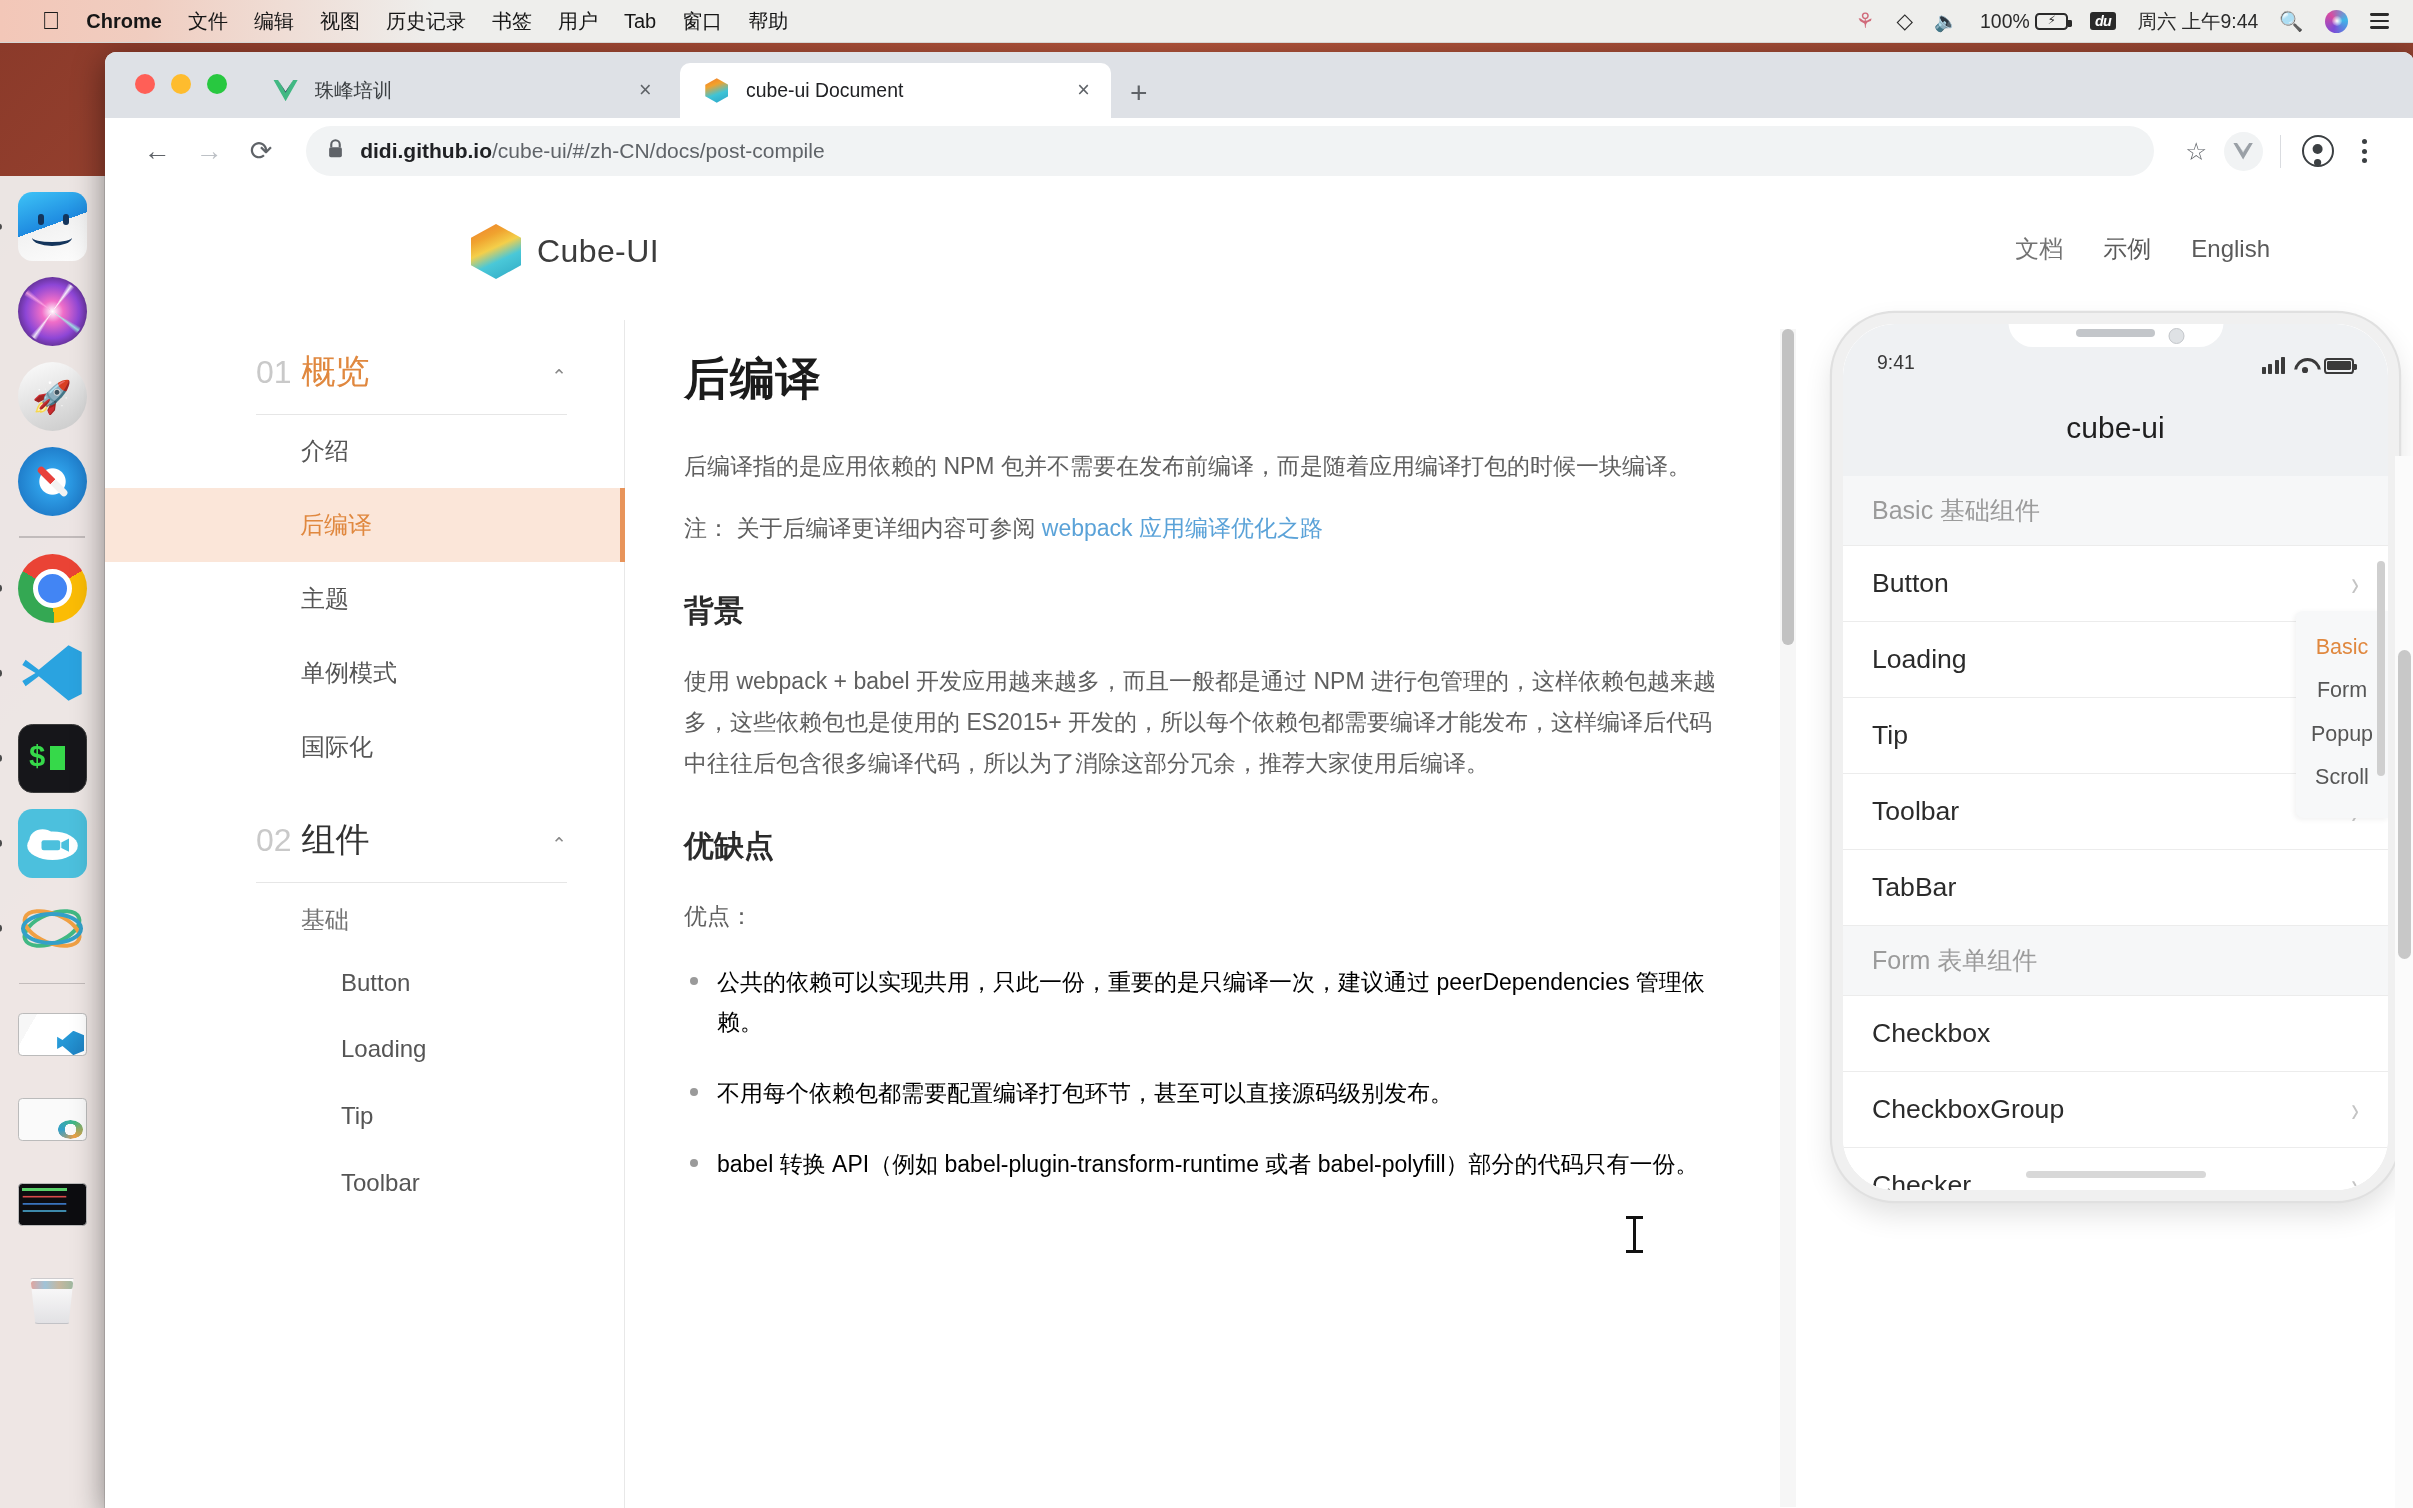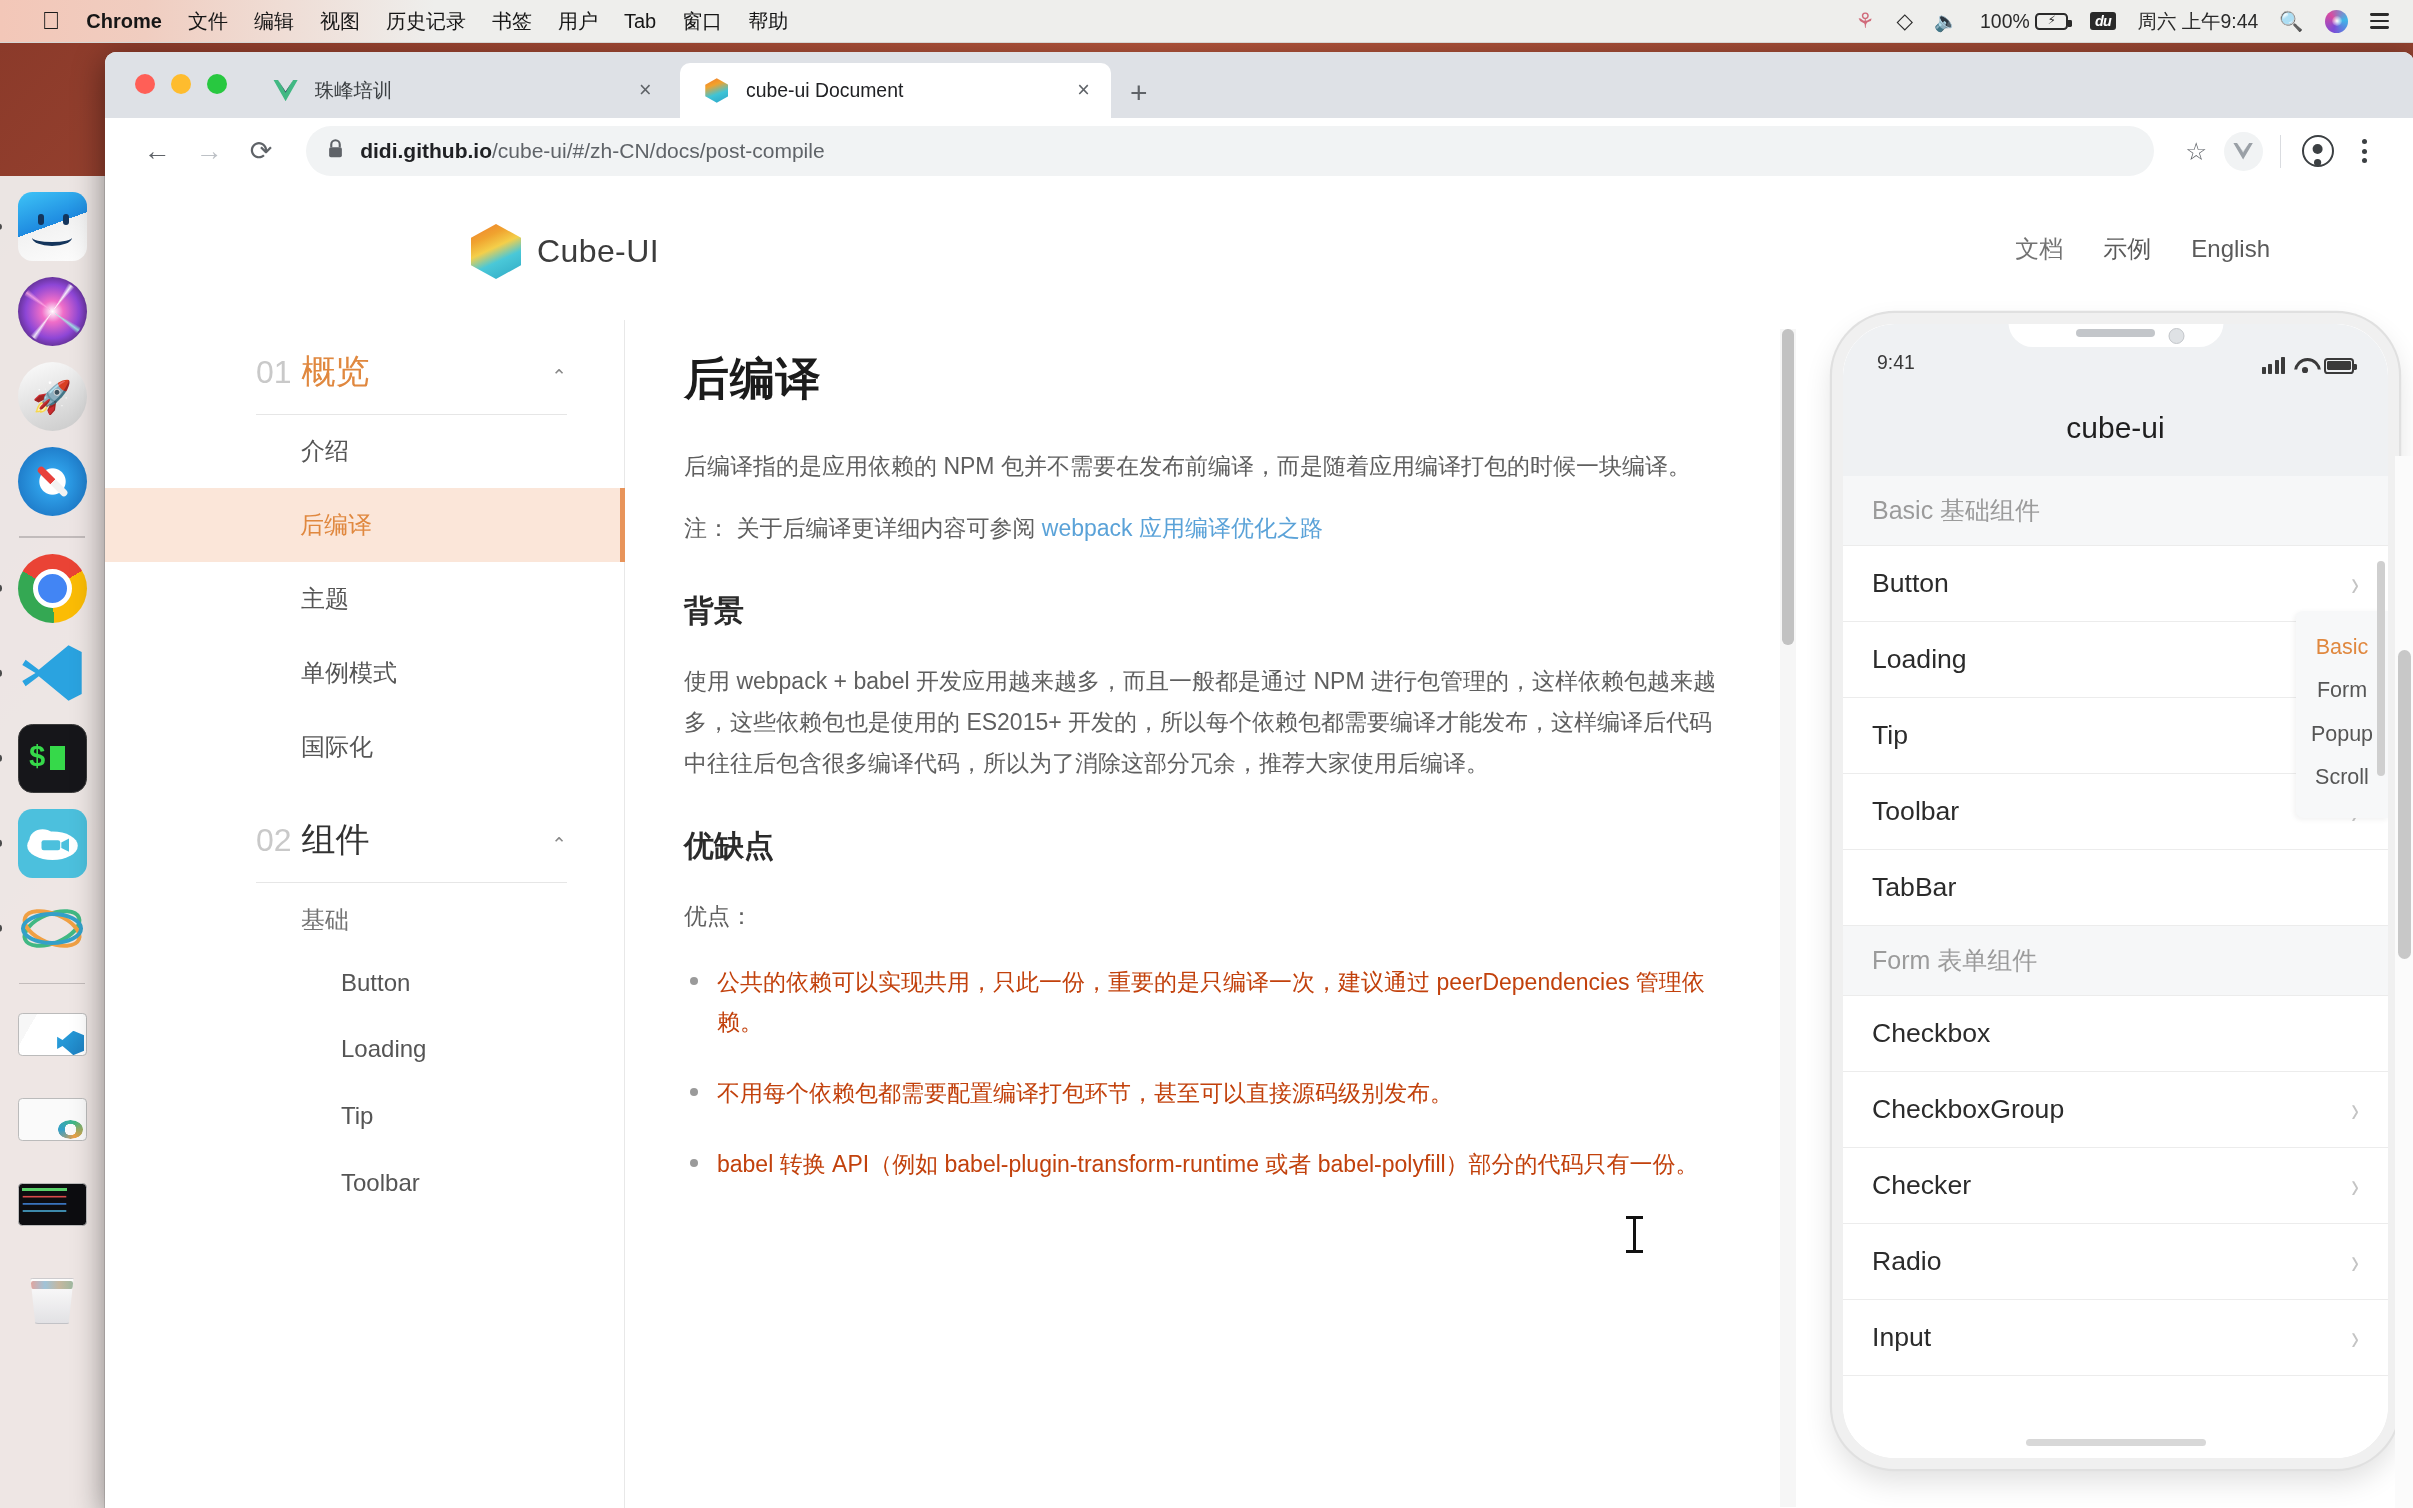--- a/index.html
+++ b/index.html
@@ -183,39 +183,39 @@
   .sec-gap{height:33px;}
 
   
   #content{flex:1;padding:29px 65px 0 59px;position:relative;overflow:hidden;}
   #content h1{font-size:45px;font-weight:bold;color:#1b1b1b;margin-bottom:37px;letter-spacing:0.7px;}
   #content h2{font-size:30px;font-weight:bold;color:#2b2b2b;margin:42px 0 29px;}
   #content p{font-size:23px;line-height:1.78;color:#5f5f5f;margin-bottom:21.5px;}
   #content p.note{color:#5f5f5f;}
   #content a.link{color:#5aa2d8;text-decoration:none;cursor:pointer;}
   #content ul{list-style:none;margin-top:24.4px;}
-  #content li{font-size:23px;line-height:1.78;color:#c2410c;margin-bottom:30px;
+  #content li{font-size:23px;line-height:1.78;color:#000000;margin-bottom:30px;
      padding-left:33px;position:relative;}
   #content li:before{content:"";position:absolute;left:5.7px;top:15px;width:8px;height:8px;
      border-radius:50%;background:#9a9a9a;}
   #caret{position:absolute;left:1008px;top:896px;width:2.9px;height:37px;background:#111;z-index:5;}
   #caret:before,#caret:after{content:"";position:absolute;left:-7.2px;width:17px;height:2.9px;background:#111;}
   #caret:before{top:0;} #caret:after{bottom:0;}
 
   
   #csb{position:absolute;right:0;top:8.6px;width:16px;height:1178px;background:#f6f6f6;}
   #csb .thumb{position:absolute;left:2.2px;top:0;width:11.5px;height:316px;background:#c2c2c2;border-radius:5.7px;}
 
   
   #psb{position:absolute;right:0;top:136px;width:18.7px;height:1188px;background:#fbfbfb;}
   #psb .thumb{position:absolute;left:2.9px;top:194px;width:13px;height:309px;background:#c8c8c8;border-radius:6.5px;}
 
   
   #phonewrap{width:618px;flex:0 0 618px;position:relative;}
-  #phone{position:absolute;left:36px;top:-7.2px;width:567px;height:1156px;
+  #phone{position:absolute;left:36px;top:-7.2px;width:567px;height:888px;
      background:#fff;border:11.5px solid #f0f0f0;border-radius:63px;
      box-shadow:0 0 0 2.2px #e0e0e0, 0 13px 29px rgba(0,0,0,.12);overflow:hidden;}
   #pscreen{position:absolute;inset:0;background:#fff;overflow:hidden;border-radius:52px;}
   #notchbar{height:57px;background:#eff1f3;position:relative;display:flex;align-items:flex-end;
      padding:0 34px 7.2px;}
   .notch{position:absolute;left:50%;transform:translateX(-50%);top:-21.5px;width:215px;height:45px;
      background:#fff;border-radius:0 0 24.4px 24.4px;}
   .notch .spk{position:absolute;left:50%;transform:translateX(-50%);top:27px;width:79px;height:8px;
      background:#c3c6ca;border-radius:4.3px;}
   .notch .cam{position:absolute;right:39px;top:26px;width:16px;height:16px;border-radius:50%;

